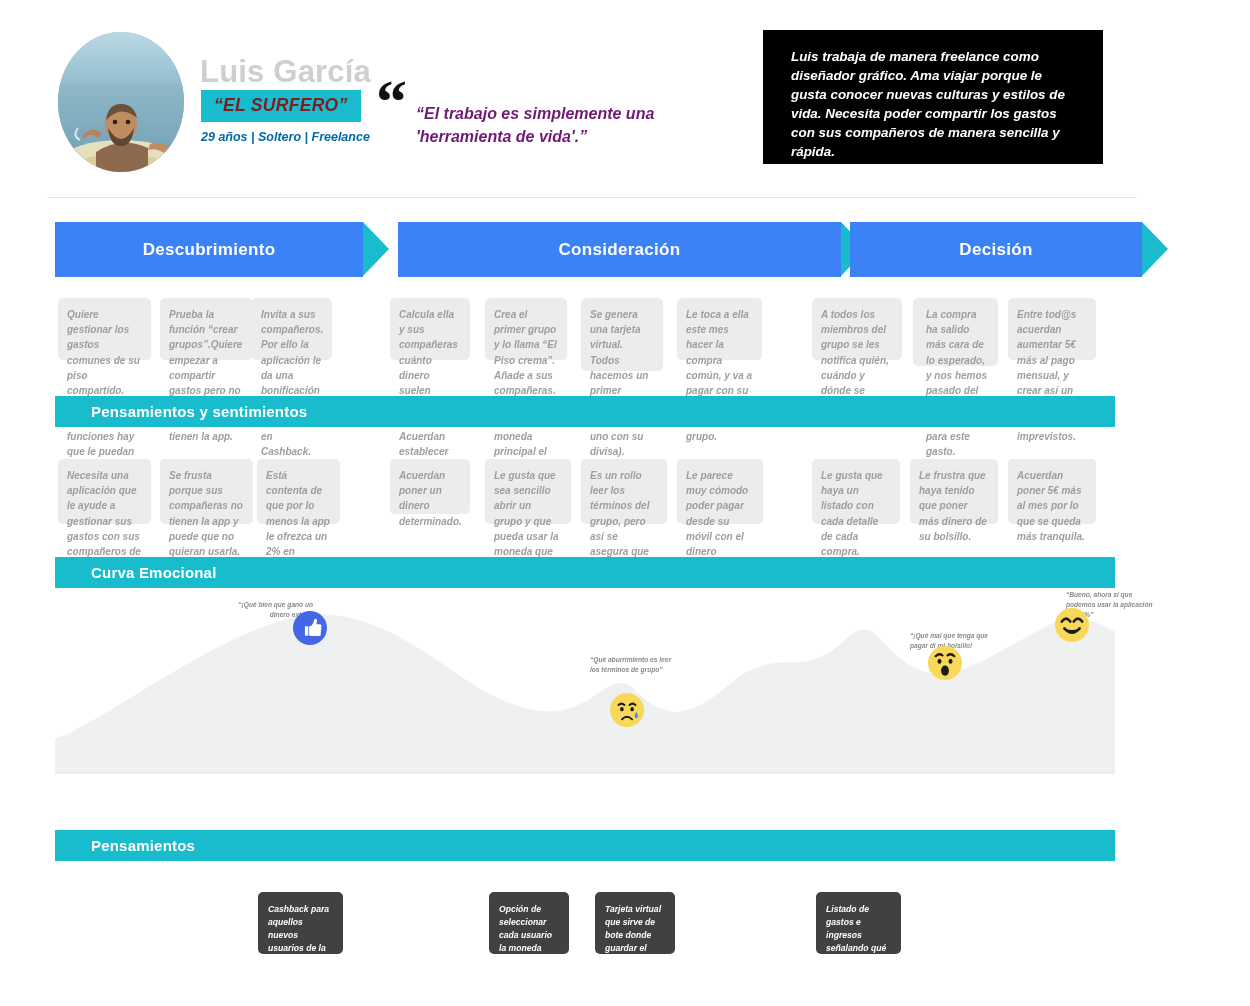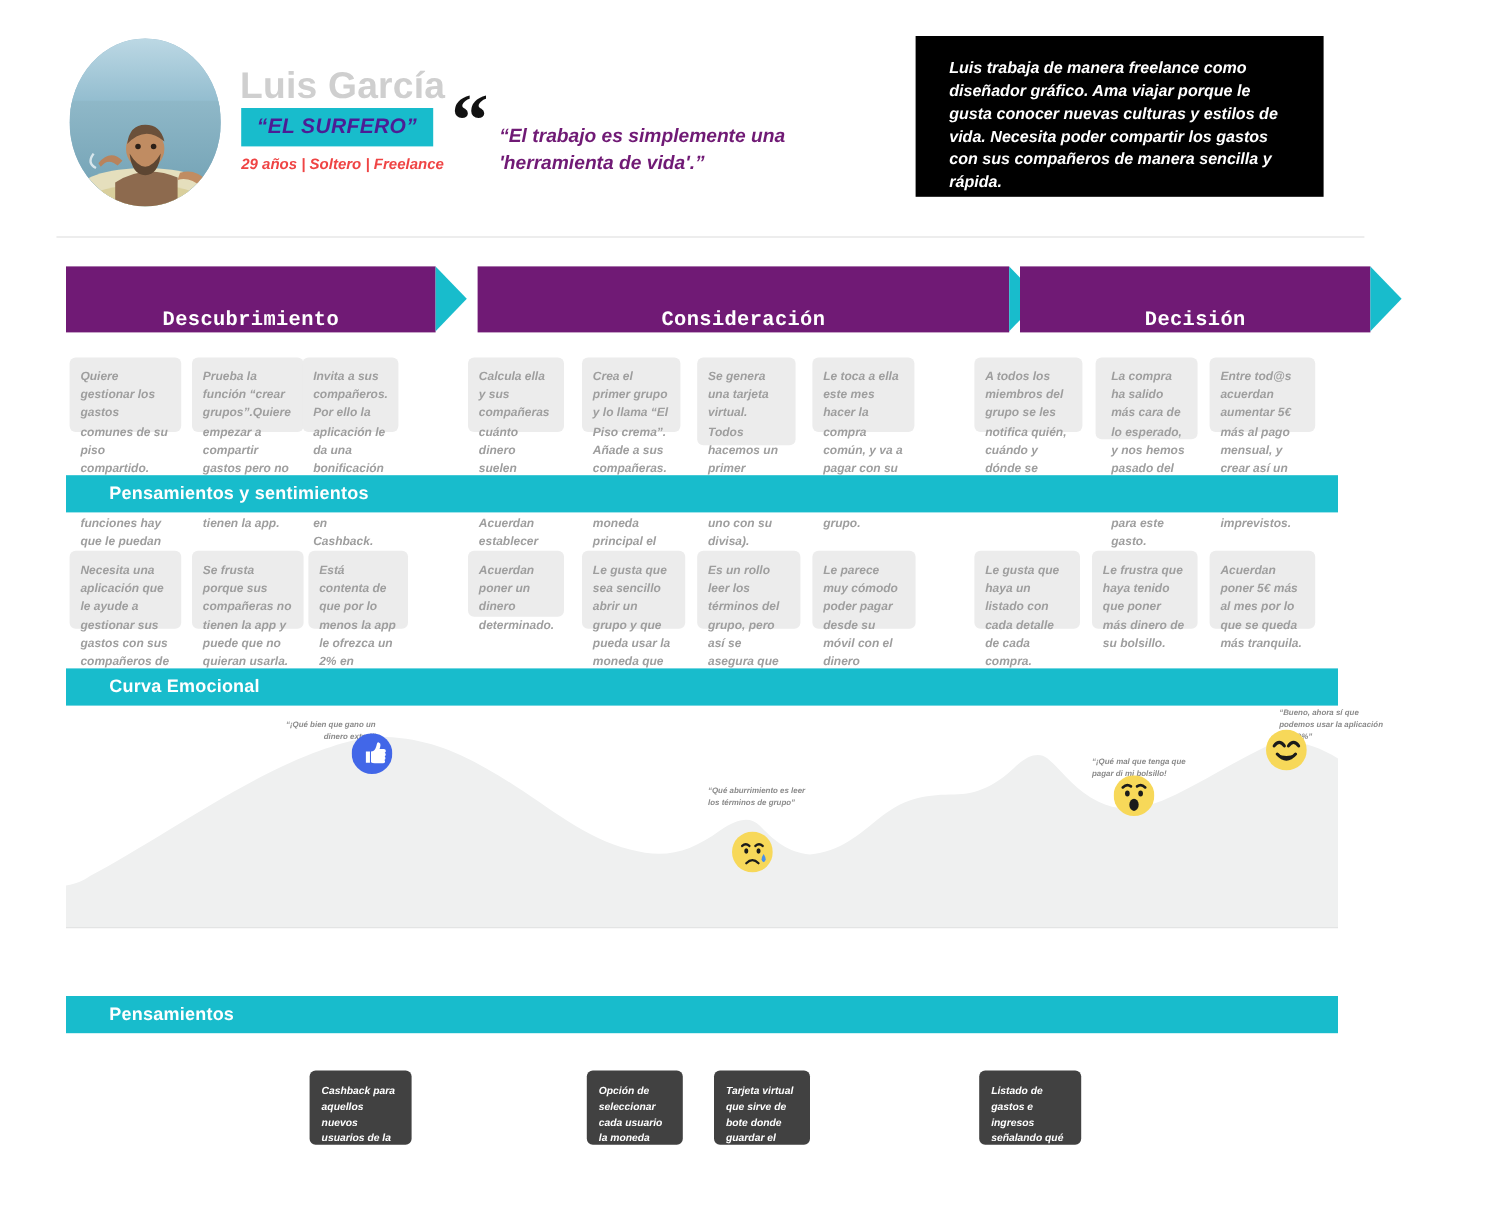--- a/index.html
+++ b/index.html
@@ -19,27 +19,27 @@
     overflow: hidden; background: #8fb6c9;
   }
   .avatar svg { display: block; width: 100%; height: 100%; }
   .persona-name {
     position: absolute; left: 142px; top: 24px;
     font-size: 31px; font-weight: bold; color: #cfcfcf;
     letter-spacing: .2px;
   }
   .persona-tag {
     position: absolute; left: 143px; top: 60px;
-    background: #18bccc; color: #4c1d95;
+    background: #18bccc; color: #7f1d1d;
     font-size: 17.5px; font-weight: bold; font-style: italic;
     padding: 5px 13px 6px 13px; letter-spacing: .3px;
   }
   .persona-meta {
     position: absolute; left: 143px; top: 100px;
-    font-size: 12.5px; font-weight: bold; font-style: italic; color: #ef4444;
+    font-size: 12.5px; font-weight: bold; font-style: italic; color: #0369a1;
   }
   .quote-mark {
     position: absolute; left: 318px; top: 50px;
     font-size: 62px; line-height: 42px; font-weight: bold; color: #111;
     font-family: "Liberation Serif", serif;
   }
   .quote-text {
     position: absolute; left: 358px; top: 72px; width: 250px;
     font-size: 16px; font-weight: bold; font-style: italic;
     color: #701a75; line-height: 1.45;
@@ -57,22 +57,22 @@
 
   .divider {
     position: absolute; left: 47px; top: 197px;
     width: 1090px; height: 1px; background: #e2e2e2;
   }
 
   
   .phases { position: absolute; left: 55px; top: 222px; width: 1060px; height: 55px; }
   .phase {
     position: absolute; top: 0; height: 55px;
-    background: #701a75;
-    display: flex; align-items: flex-end; justify-content: center; font-family: Liberation Mono, monospace;
+    background: #3b82f6;
+    display: flex; align-items: center; justify-content: center;
   }
   .phase .arrow-r {
     position: absolute; left: 100%; top: 0;
     width: 0; height: 0;
     border-top: 27.5px solid transparent;
     border-bottom: 27.5px solid transparent;
     border-left: 26px solid #18bccc;
   }
   .phase-label {
     color: #ffffff; font-size: 17px; font-weight: bold; letter-spacing: .3px;

